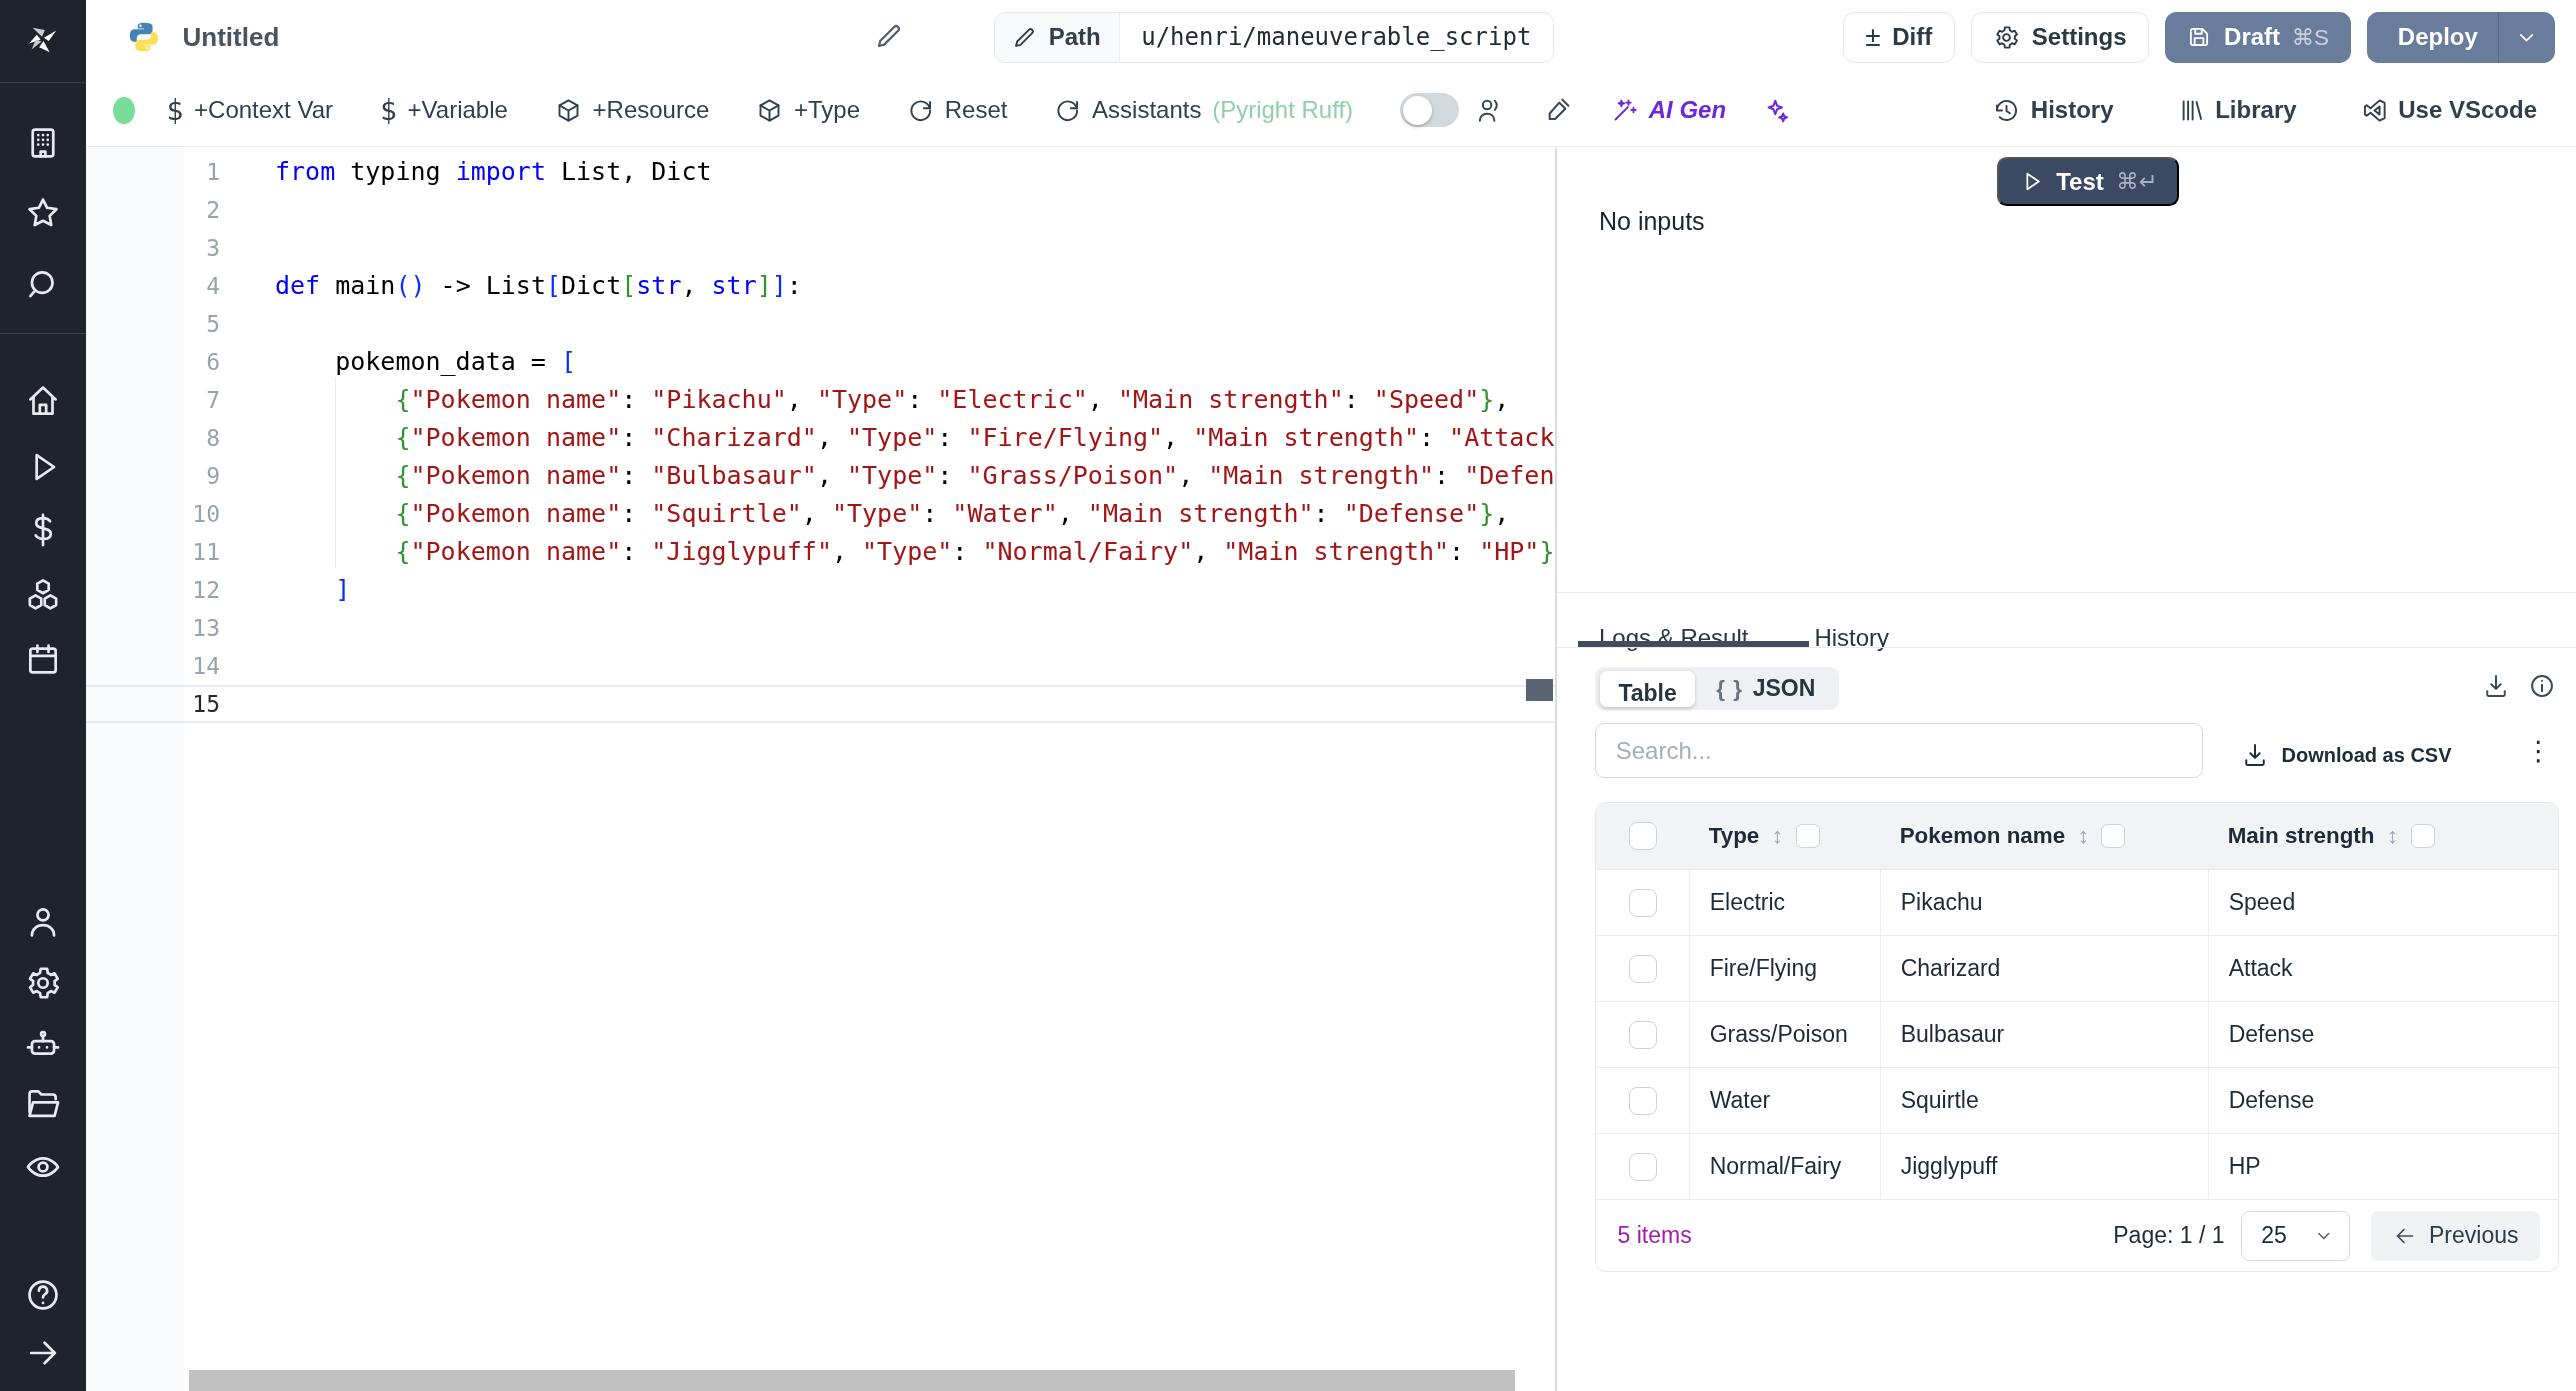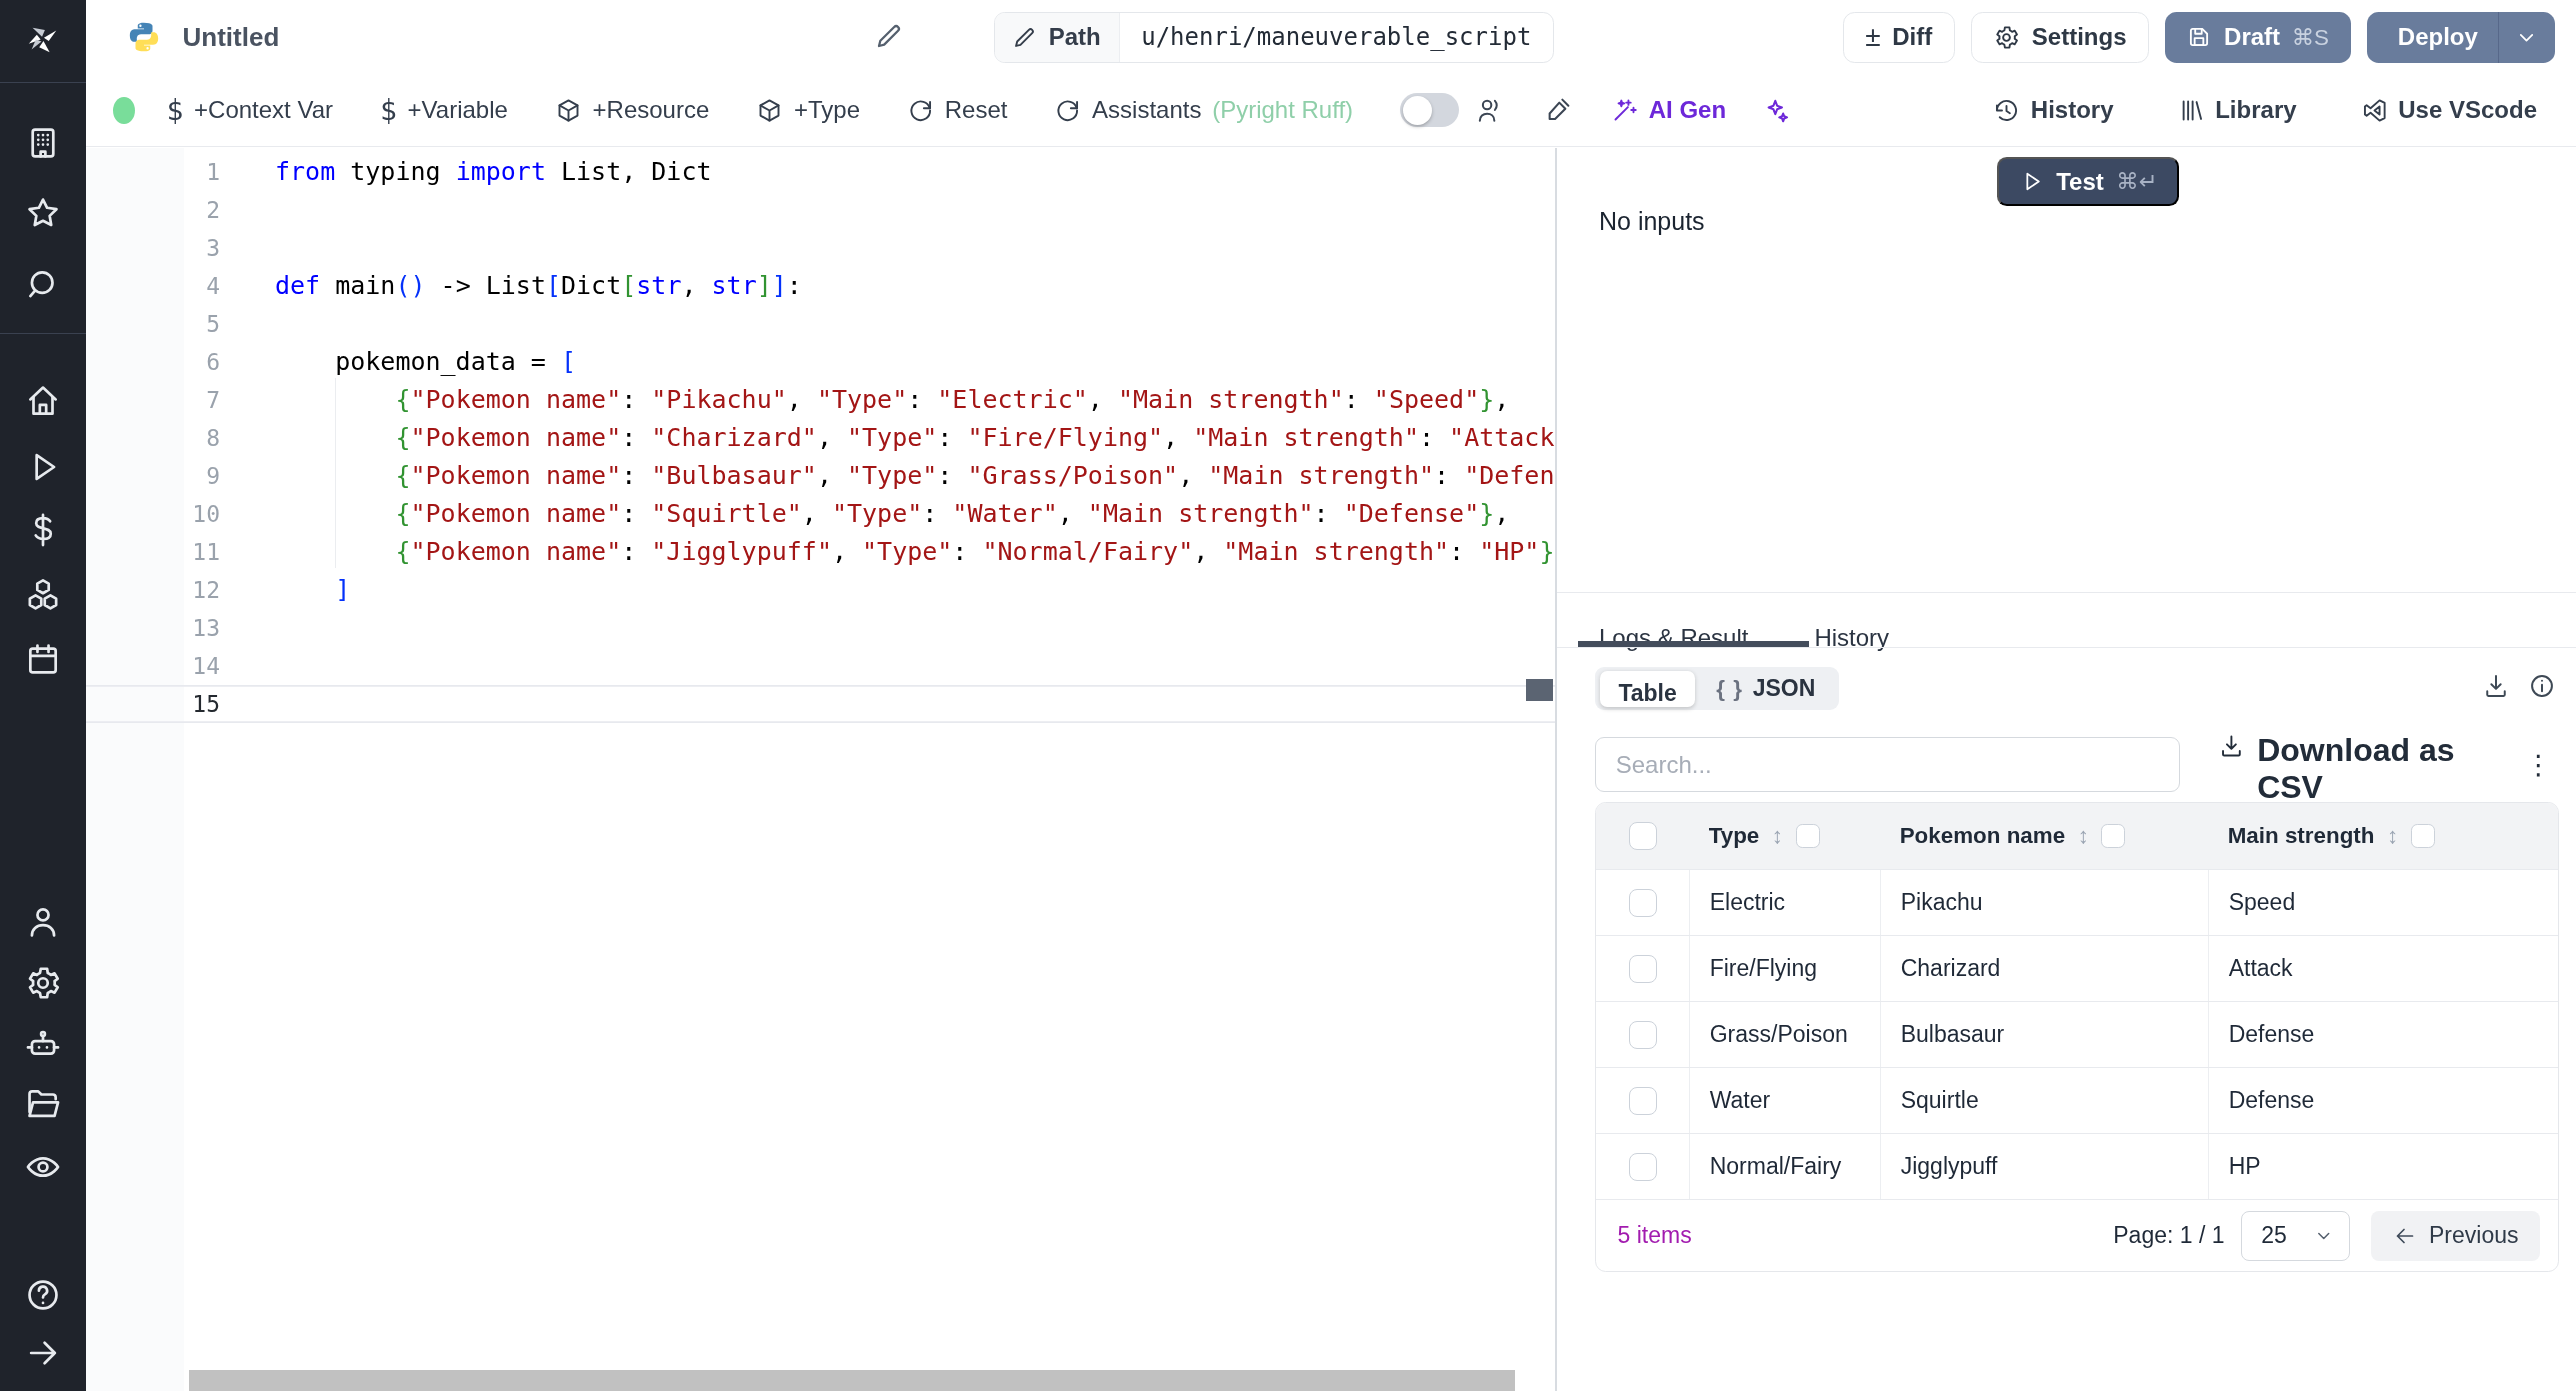--- a/index.html
+++ b/index.html
@@ -133,21 +133,21 @@
   .seg-table-icon { color:#3b82f6; }
   .braces-glyph { font-size:22.4px; font-weight:700; color:#6b7280; letter-spacing:1.8px; }
   .result-icons { position:absolute; right:16px; top:524px; display:flex; gap:18px; color:#3e4955; }
   .result-icons svg { width:28px; height:28px; cursor:pointer; }
 
   .search-row { position:absolute; left:39px; top:575px; width:964px; display:flex; align-items:center; }
   .search-input { width:608px; height:55px; border:1.8px solid #d5d9de; border-radius:9px;
     font-size:24px; padding:0 19.7px; color:#1f2937; outline:none;
     font-family:"Liberation Sans", sans-serif; }
   .search-input::placeholder { color:#a7adb7; }
-  .csv-btn { display:flex; align-items:flex-start; gap:12.5px; margin-left:38px; font-size:32px;
+  .csv-btn { display:flex; align-items:center; gap:12.5px; margin-left:38px; font-size:20px;
     font-weight:700; color:#222c39; cursor:pointer;margin-top:9px; }
   .csv-btn svg { width:28px; height:28px; }
   .kebab { margin-left:auto; font-size:27px; color:#222c39; cursor:pointer; padding:0 7.2px; }
 
   
   .dtable { position:absolute; left:39px; top:654px; width:964px; border:1.8px solid #e5e7eb;
     border-radius:10.7px; overflow:hidden; background:#fff; }
   .thead { display:flex; height:66px; background:#f2f3f5; align-items:center; }
   .th { display:flex; align-items:center; gap:12.5px; font-size:22.4px; font-weight:700;
     color:#1f2937; padding-left:19.7px; }
@@ -392,21 +392,21 @@
         <path d="M4 20.5c0-3.8 2.7-5.8 6-5.8s6 2 6 5.8"></path>
       <path d="M16.5 4a5.5 5.5 0 0 1 0 7.5"></path>
     </svg>
   </div>
   <div class="tb-icon-only">
     <svg class="ic" viewBox="0 0 24 24">
       <path d="M13.5 5.5l5 5L10 19H5.5v-4.5z"></path>
         <path d="M16 3l5 5"></path>
     </svg>
   </div>
-  <div class="tb-item ai-gen" style="margin-right:36px;">
+  <div class="tb-item ai-gen" style="margin-right:36px;font-style:italic;">
     <svg class="ic" viewBox="0 0 24 24">
       <path d="M4 20L15 9"></path>
         <path d="M15.5 3v4M13.5 5h4M20 9.5v4M18 11.5h4M9.2 3.2l.6 1.9 1.9.6-1.9.6-.6 1.9-.6-1.9-1.9-.6 1.9-.6z"></path>
     </svg>
     <span>AI Gen</span>
   </div>
   <div class="tb-icon-only" style="color:#6d28d9;">
     <svg class="ic" viewBox="0 0 24 24">
       <path d="M11 4l1.5 4L16.5 9.5 12.5 11 11 15l-1.5-4L5.5 9.5 9.5 8z"></path>
       <path d="M17.5 14.5l.9 2.3 2.3.9-2.3.9-.9 2.3-.9-2.3-2.3-.9 2.3-.9z"></path>

